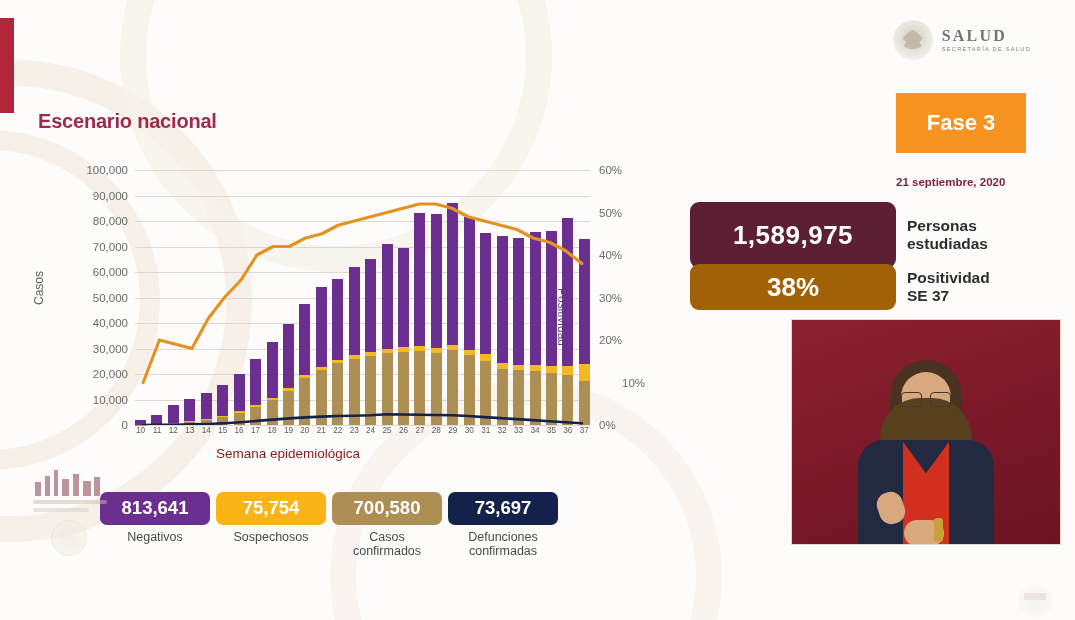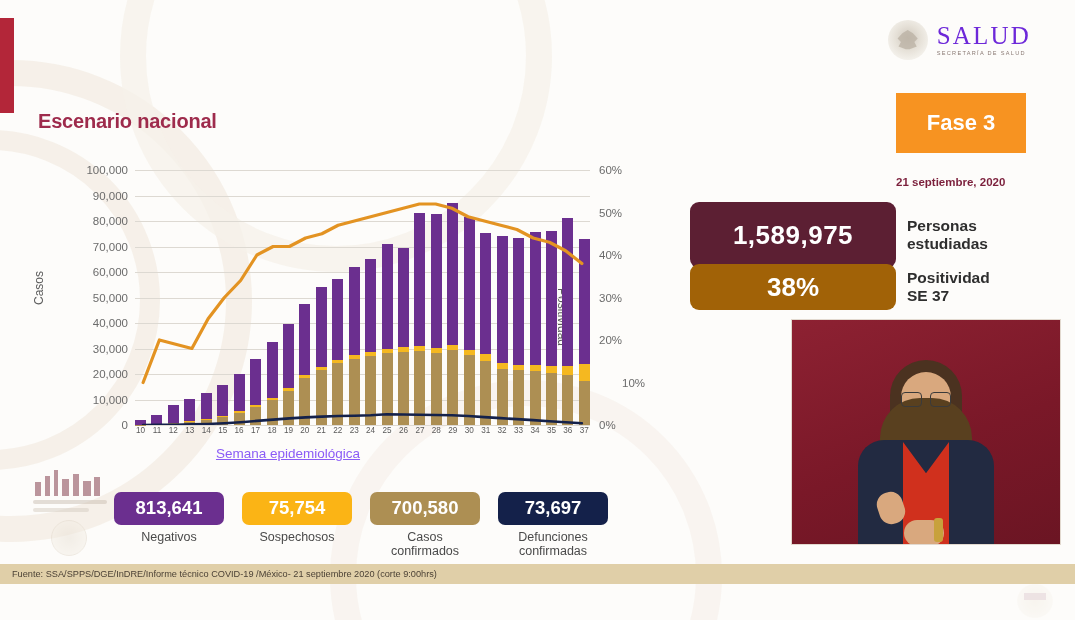--- a/index.html
+++ b/index.html
@@ -74,22 +74,22 @@
     position: absolute; left: 50%; top: 50%;
     transform: translate(-50%,-50%);
     width: 24px; height: 20px;
     background: #b9b0a3;
     clip-path: polygon(50% 0%, 72% 16%, 92% 42%, 78% 60%, 88% 82%, 58% 96%, 42% 96%, 12% 82%, 22% 60%, 8% 42%, 28% 16%);
     opacity: .75;
   }
   .salud-text { line-height: 1; }
   .salud-name {
     font-family: "Liberation Serif", serif;
-    font-size: 25px; font-weight: normal;
-    color: #6d28d9; letter-spacing: 2.2px;
+    font-size: 16px; font-weight: bold;
+    color: #737373; letter-spacing: 2.2px;
   }
   .salud-sub {
     font-size: 5.6px; color: #8a7a74;
     letter-spacing: 1.3px; margin-top: 3px;
   }
 
   
   #chart {
     position: absolute;
     left: 60px; top: 160px;
@@ -114,21 +114,21 @@
   }
   .ytick { right: 100%; padding-right: 7px; text-align: right; }
   .y2tick { left: 100%; padding-left: 9px; }
   .axis-title {
     position: absolute;
     font-size: 12px; color: #5c5c5c;
     white-space: nowrap;
   }
   .axis-y  { left: -4px; top: 128px; transform: translate(-100%,-50%) rotate(-90deg); }
   .axis-y2 { left: 502px; top: 128px; transform: translateY(-50%) rotate(90deg); transform-origin: left center; }
-  .axis-x  { left: 228px; top: 286px; transform: translateX(-50%); font-size: 13.5px; color: #8b5cf6; text-decoration: underline; }
+  .axis-x  { left: 228px; top: 286px; transform: translateX(-50%); font-size: 13.5px; color: #7f1d1d; }
 
   .bars {
     position: absolute; inset: 0;
     display: flex; align-items: flex-end;
     justify-content: space-between;
   }
   .barcol {
     position: relative;
     height: 100%;
     width: 11px;
@@ -142,22 +142,22 @@
   }
   .xtick {
     width: 11px; text-align: center;
     font-size: 8.2px; color: #5a5a5a;
   }
   .overlay { position: absolute; inset: 0; pointer-events: none; }
 
   
   #legend {
     position: absolute;
-    left: 114px; top: 492px;
-    display: flex; gap: 18px;
+    left: 100px; top: 492px;
+    display: flex; gap: 6px;
   }
   .chip-wrap { width: 110px; text-align: center; }
   .chip {
     border-radius: 7px;
     color: #fff; font-weight: bold;
     font-size: 18.5px;
     padding: 5px 0 6px;
   }
   .chip-label {
     margin-top: 5px;
@@ -623,18 +623,15 @@
     <div class="v-watch"></div>
   </div>
 
   <div class="emblem">
     <div class="emblem-top"></div>
     <div class="emblem-line"></div>
     <div class="emblem-line2"></div>
     <div class="emblem-seal"></div>
   </div>
 
-  <div class="footer">
-    <div class="footer-text">Fuente: SSA/SPPS/DGE/InDRE/Informe técnico COVID-19 /México- 21 septiembre 2020 (corte 9:00hrs)</div>
-  </div>
   <div class="foot-seal"></div>
 
 </div>
 
 </body></html>

